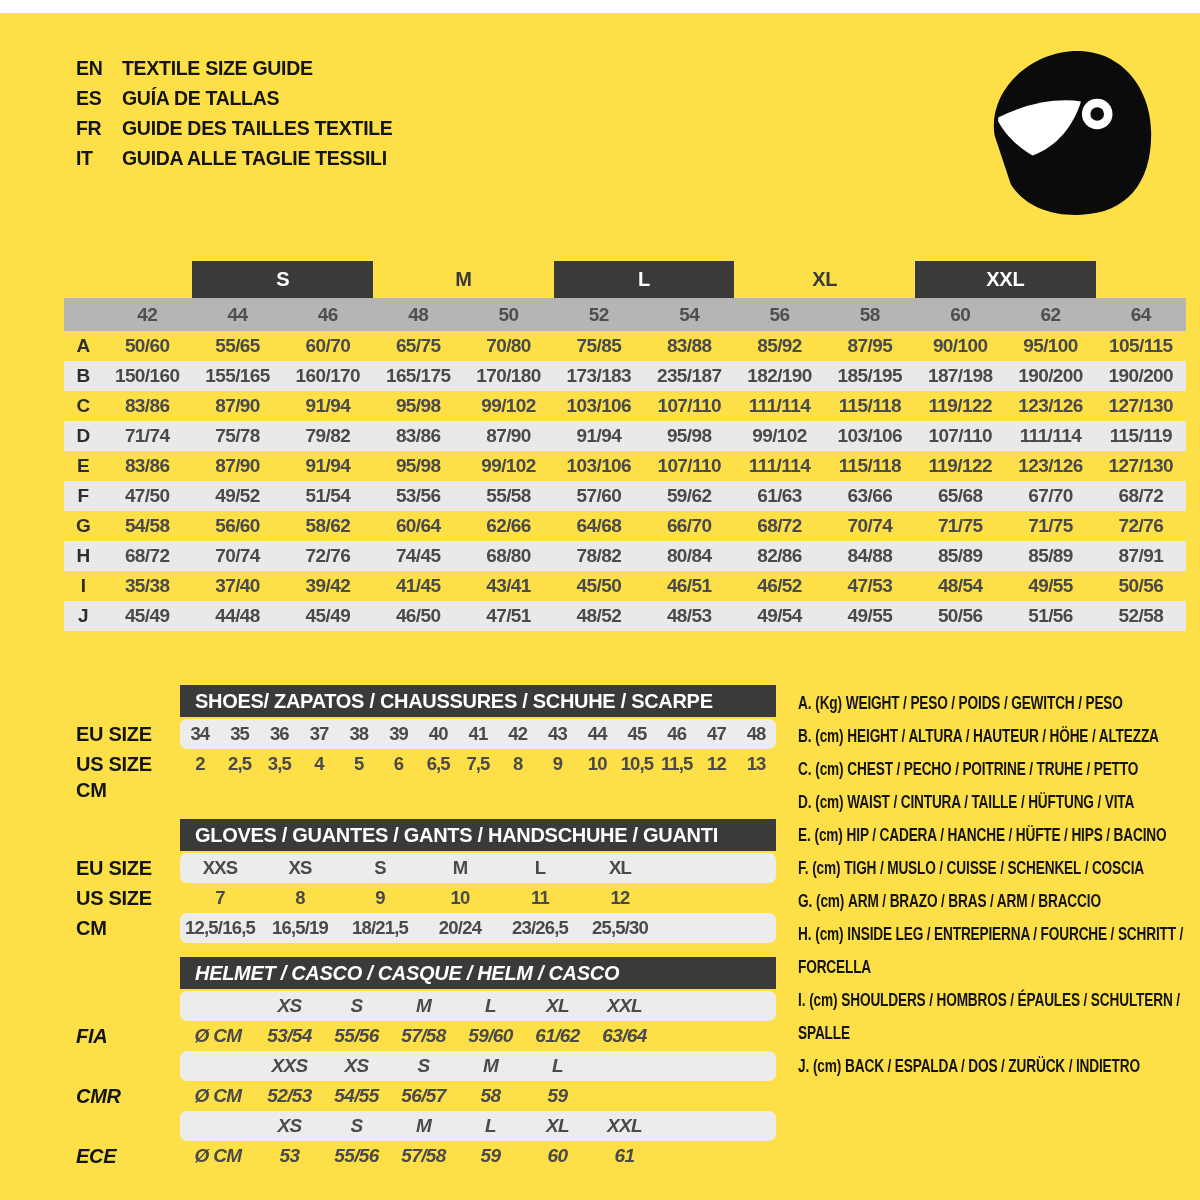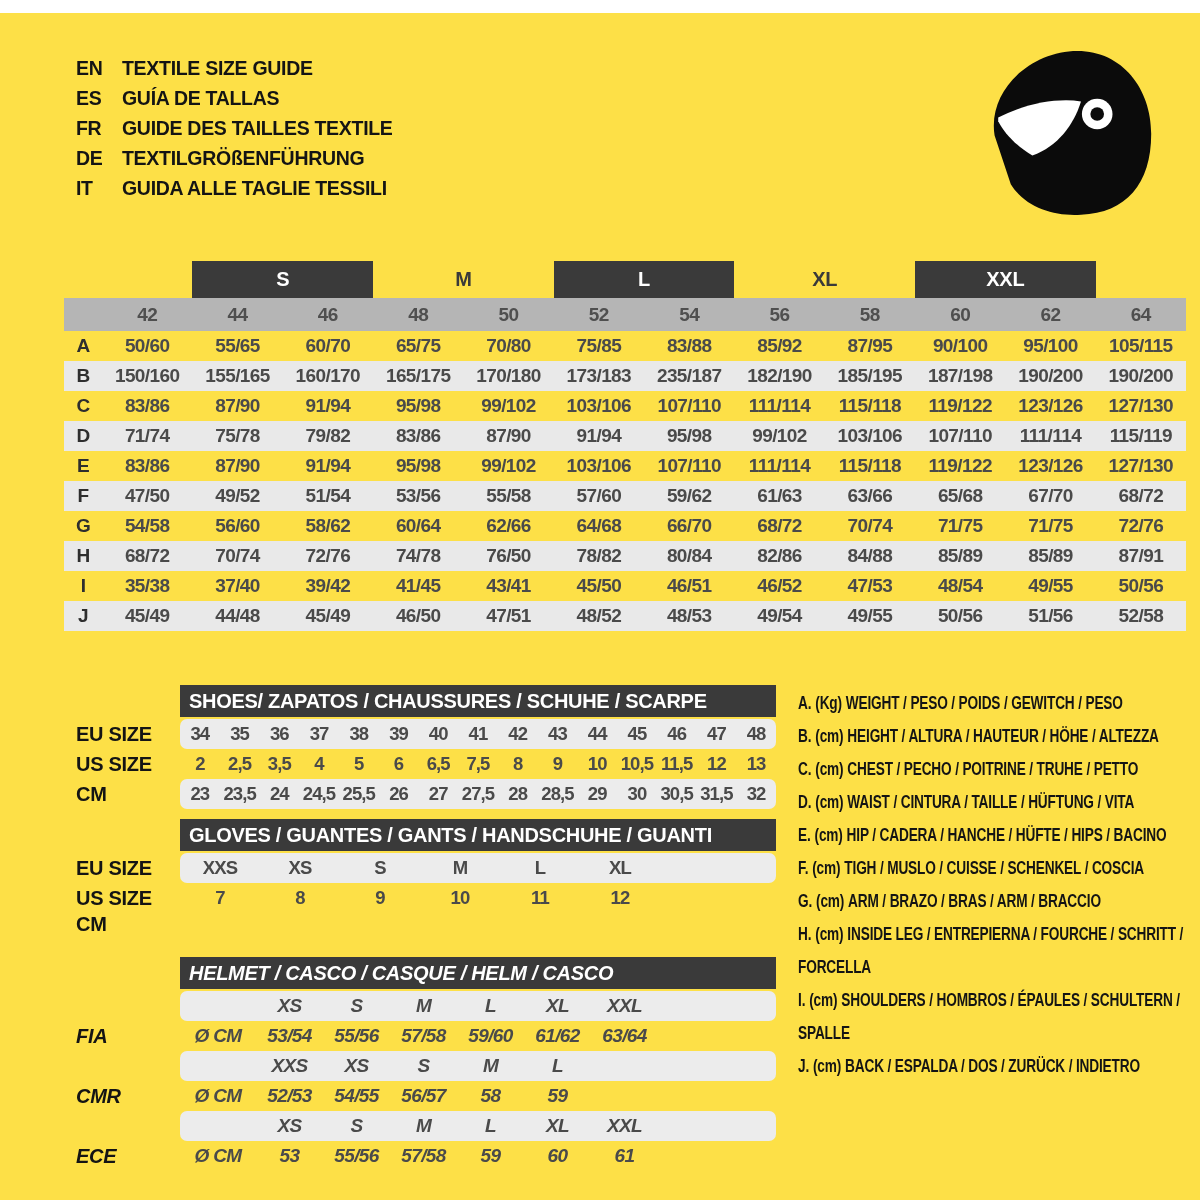--- a/index.html
+++ b/index.html
@@ -27,21 +27,21 @@
   .cell{text-align:center;font-size:19px;letter-spacing:-0.6px;white-space:nowrap;overflow:visible;}
   .cell.letter{color:#2e2e2e;}
 
   
   .section{position:absolute;left:64px;width:712px;}
   #shoes-section{top:672px;}
   #gloves-section{top:806px;}
   #helmet-section{top:944px;font-style:italic;}
   .sec-row{display:flex;align-items:stretch;}
   .sec-label{width:116px;flex:0 0 116px;display:flex;align-items:center;padding-left:12px;box-sizing:border-box;font-size:20px;color:#141414;letter-spacing:-0.3px;}
-  .sec-bar{flex:1;height:32px;margin-bottom:2px;background:#3a3a3a;color:#fff;display:flex;align-items:center;padding-left:9px;font-size:20px;letter-spacing:-0.3px;white-space:nowrap;}
+  .sec-bar{flex:1;height:32px;margin-bottom:2px;background:#3a3a3a;color:#fff;display:flex;align-items:center;padding-left:15px;font-size:20px;letter-spacing:-0.3px;white-space:nowrap;}
   .sec-values{flex:1;display:grid;height:30px;align-items:center;border-radius:7px;}
   .sec-values.shade{background:#ececec;}
   .shoes-grid{grid-template-columns:repeat(15,1fr);}
   .shoes-grid .cell{font-size:18.5px;letter-spacing:-0.9px;}
   .gloves-grid{grid-template-columns:repeat(6,80px) 1fr;}
   .gloves-grid .cell{font-size:18.5px;letter-spacing:-0.8px;}
   .helmet-grid{grid-template-columns:76px repeat(6,67px) 1fr;}
 
   
   #legend{position:absolute;left:798px;top:674px;width:505px;transform:scaleX(0.78);transform-origin:0 0;}
@@ -59,24 +59,20 @@
         <span class="lang-code">EN</span>
         <span class="lang-title">TEXTILE SIZE GUIDE</span>
       </div>
       <div class="lang-row">
         <span class="lang-code">ES</span>
         <span class="lang-title">GUÍA DE TALLAS</span>
       </div>
       <div class="lang-row">
         <span class="lang-code">FR</span>
         <span class="lang-title">GUIDE DES TAILLES TEXTILE</span>
-      </div>
-      <div class="lang-row">
-        <span class="lang-code">DE</span>
-        <span class="lang-title">TEXTILGRÖßENFÜHRUNG</span>
       </div>
       <div class="lang-row">
         <span class="lang-code">IT</span>
         <span class="lang-title">GUIDA ALLE TAGLIE TESSILI</span>
       </div>
     </div>
 
   <svg id="helmet-icon" viewBox="0 0 100 100" aria-hidden="true">
     <path fill="#0b0b0b" d="M53 5 C78 5 94 26 94 51 C94 79 80 95 55 96 C40 97 24 92 16 79 L7 52 C3 27 27 5 53 5 Z"></path>
     <path fill="#ffffff" d="M9 42 C24 34 42 31 55 33 C51 46 42 58 28 63 C19 58 12 50 9 44 Z"></path>
@@ -210,22 +206,22 @@
         <div class="cell">70/74</div>
         <div class="cell">71/75</div>
         <div class="cell">71/75</div>
         <div class="cell">72/76</div>
       </div>
       <div class="t-row data alt">
         <div class="cell letter">H</div>
         <div class="cell">68/72</div>
         <div class="cell">70/74</div>
         <div class="cell">72/76</div>
-        <div class="cell">74/78</div>
-        <div class="cell">76/50</div>
+        <div class="cell">74/45</div>
+        <div class="cell">68/80</div>
         <div class="cell">78/82</div>
         <div class="cell">80/84</div>
         <div class="cell">82/86</div>
         <div class="cell">84/88</div>
         <div class="cell">85/89</div>
         <div class="cell">85/89</div>
         <div class="cell">87/91</div>
       </div>
       <div class="t-row data">
         <div class="cell letter">I</div>
@@ -299,37 +295,20 @@
           <div class="cell">9</div>
           <div class="cell">10</div>
           <div class="cell">10,5</div>
           <div class="cell">11,5</div>
           <div class="cell">12</div>
           <div class="cell">13</div>
         </div>
       </div>
       <div class="sec-row">
         <div class="sec-label">CM</div>
-        <div class="sec-values shoes-grid shade">
-          <div class="cell">23</div>
-          <div class="cell">23,5</div>
-          <div class="cell">24</div>
-          <div class="cell">24,5</div>
-          <div class="cell">25,5</div>
-          <div class="cell">26</div>
-          <div class="cell">27</div>
-          <div class="cell">27,5</div>
-          <div class="cell">28</div>
-          <div class="cell">28,5</div>
-          <div class="cell">29</div>
-          <div class="cell">30</div>
-          <div class="cell">30,5</div>
-          <div class="cell">31,5</div>
-          <div class="cell">32</div>
-        </div>
       </div>
     </div>
   <div id="gloves-section" class="section">
       <div class="sec-row">
         <div class="sec-label"></div>
         <div class="sec-bar">GLOVES / GUANTES / GANTS / HANDSCHUHE / GUANTI</div>
       </div>
       <div class="sec-row">
         <div class="sec-label">EU SIZE</div>
         <div class="sec-values gloves-grid shade">
@@ -347,20 +326,28 @@
           <div class="cell">7</div>
           <div class="cell">8</div>
           <div class="cell">9</div>
           <div class="cell">10</div>
           <div class="cell">11</div>
           <div class="cell">12</div>
         </div>
       </div>
       <div class="sec-row">
         <div class="sec-label">CM</div>
+        <div class="sec-values gloves-grid shade">
+          <div class="cell">12,5/16,5</div>
+          <div class="cell">16,5/19</div>
+          <div class="cell">18/21,5</div>
+          <div class="cell">20/24</div>
+          <div class="cell">23/26,5</div>
+          <div class="cell">25,5/30</div>
+        </div>
       </div>
     </div>
   <div id="helmet-section" class="section">
       <div class="sec-row">
         <div class="sec-label"></div>
         <div class="sec-bar">HELMET / CASCO / CASQUE / HELM / CASCO</div>
       </div>
       <div class="sec-row">
         <div class="sec-label"></div>
         <div class="sec-values helmet-grid shade">

